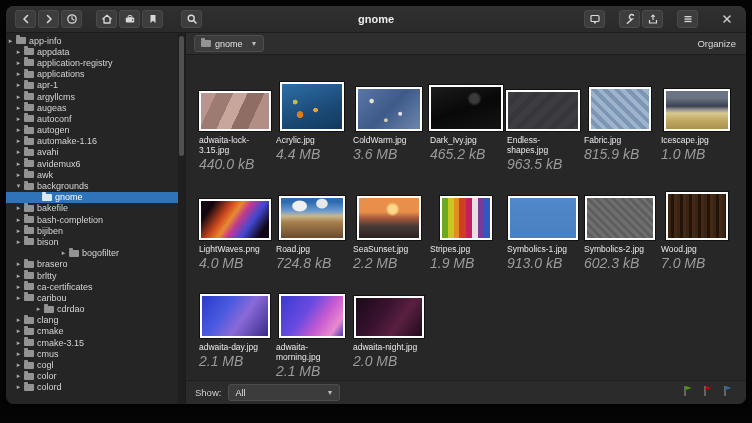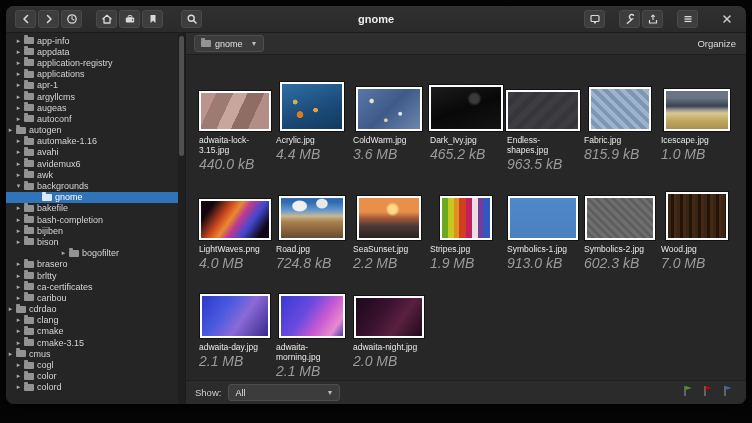--- a/index.html
+++ b/index.html
@@ -165,21 +165,21 @@
                 <line x1="8" y1="2" x2="2" y2="8" stroke="#cfcfcf" stroke-width="1.5" stroke-linecap="round"></line>
               </svg>
             </span>
         </button>
       </div>
     </div>
 
     <div class="wbody">
       <div class="sidebar">
         <div id="tree">
-            <div class="trow" style="padding-left: 8px;">
+            <div class="trow" style="">
               <span class="exp">▸</span>
               <span class="fold"></span>
               <span>app-info</span>
             </div>
             <div class="trow" style="padding-left: 8px;">
               <span class="exp">▸</span>
               <span class="fold"></span>
               <span>appdata</span>
             </div>
             <div class="trow" style="padding-left: 8px;">
@@ -205,21 +205,21 @@
             <div class="trow" style="padding-left: 8px;">
               <span class="exp">▸</span>
               <span class="fold"></span>
               <span>augeas</span>
             </div>
             <div class="trow" style="padding-left: 8px;">
               <span class="exp">▸</span>
               <span class="fold"></span>
               <span>autoconf</span>
             </div>
-            <div class="trow" style="">
+            <div class="trow" style="padding-left: 8px;">
               <span class="exp">▸</span>
               <span class="fold"></span>
               <span>autogen</span>
             </div>
             <div class="trow" style="padding-left: 8px;">
               <span class="exp">▸</span>
               <span class="fold"></span>
               <span>automake-1.16</span>
             </div>
             <div class="trow" style="padding-left: 8px;">
@@ -285,41 +285,41 @@
             <div class="trow" style="padding-left: 8px;">
               <span class="exp">▸</span>
               <span class="fold"></span>
               <span>ca-certificates</span>
             </div>
             <div class="trow" style="padding-left: 8px;">
               <span class="exp">▸</span>
               <span class="fold"></span>
               <span>caribou</span>
             </div>
-            <div class="trow" style="">
+            <div class="trow" style=" margin-left: 28px;">
               <span class="exp">▸</span>
               <span class="fold"></span>
               <span>cdrdao</span>
             </div>
             <div class="trow" style="padding-left: 8px;">
               <span class="exp">▸</span>
               <span class="fold"></span>
               <span>clang</span>
             </div>
             <div class="trow" style="padding-left: 8px;">
               <span class="exp">▸</span>
               <span class="fold"></span>
               <span>cmake</span>
             </div>
             <div class="trow" style="padding-left: 8px;">
               <span class="exp">▸</span>
               <span class="fold"></span>
               <span>cmake-3.15</span>
             </div>
-            <div class="trow" style="">
+            <div class="trow" style="padding-left: 8px;">
               <span class="exp">▸</span>
               <span class="fold"></span>
               <span>cmus</span>
             </div>
             <div class="trow" style="padding-left: 8px;">
               <span class="exp">▸</span>
               <span class="fold"></span>
               <span>cogl</span>
             </div>
             <div class="trow" style="padding-left: 8px;">

